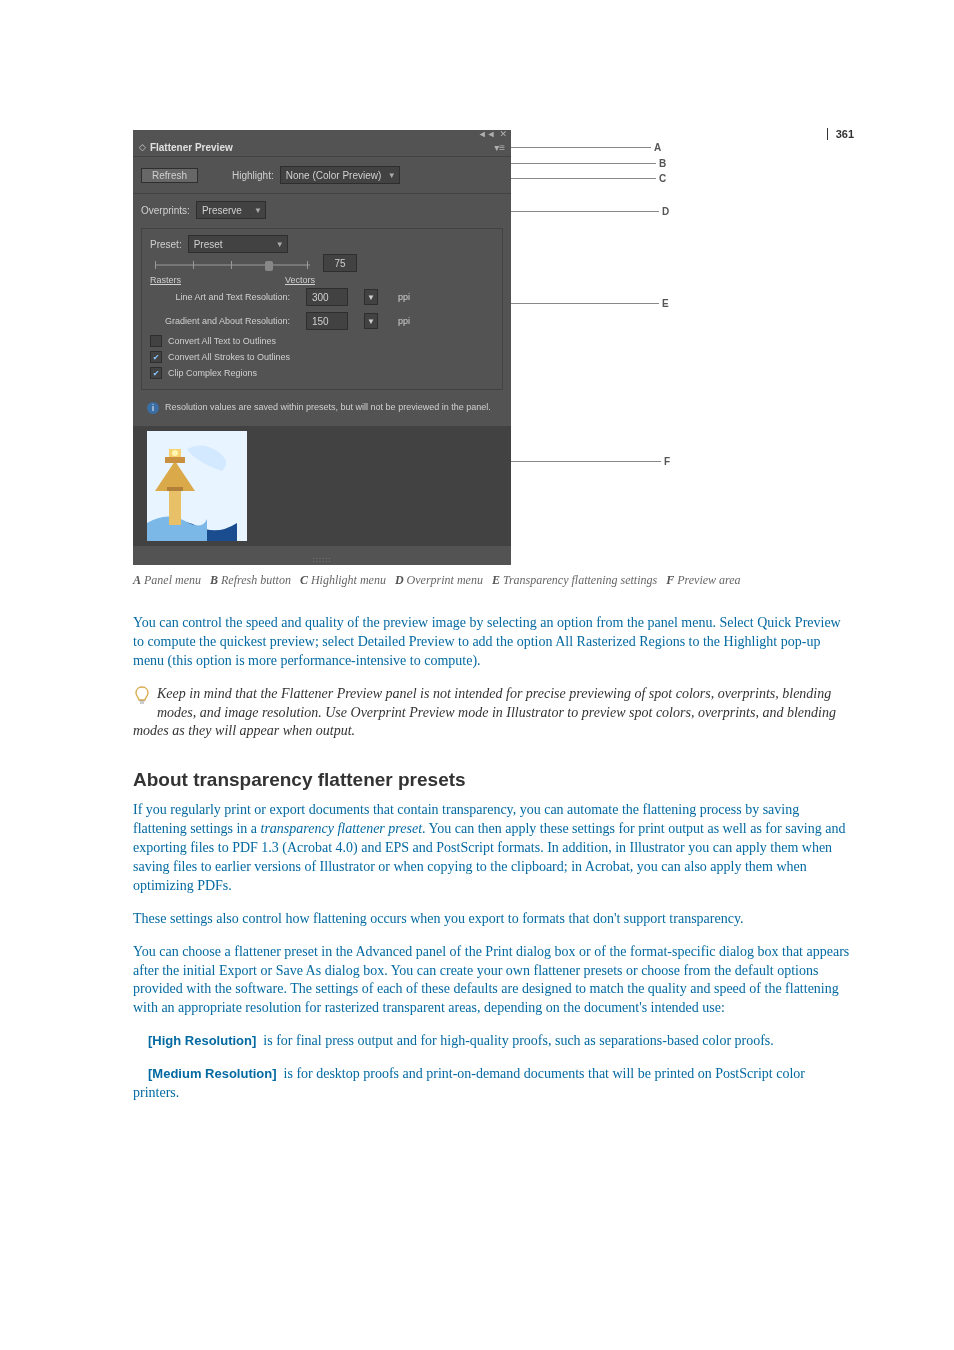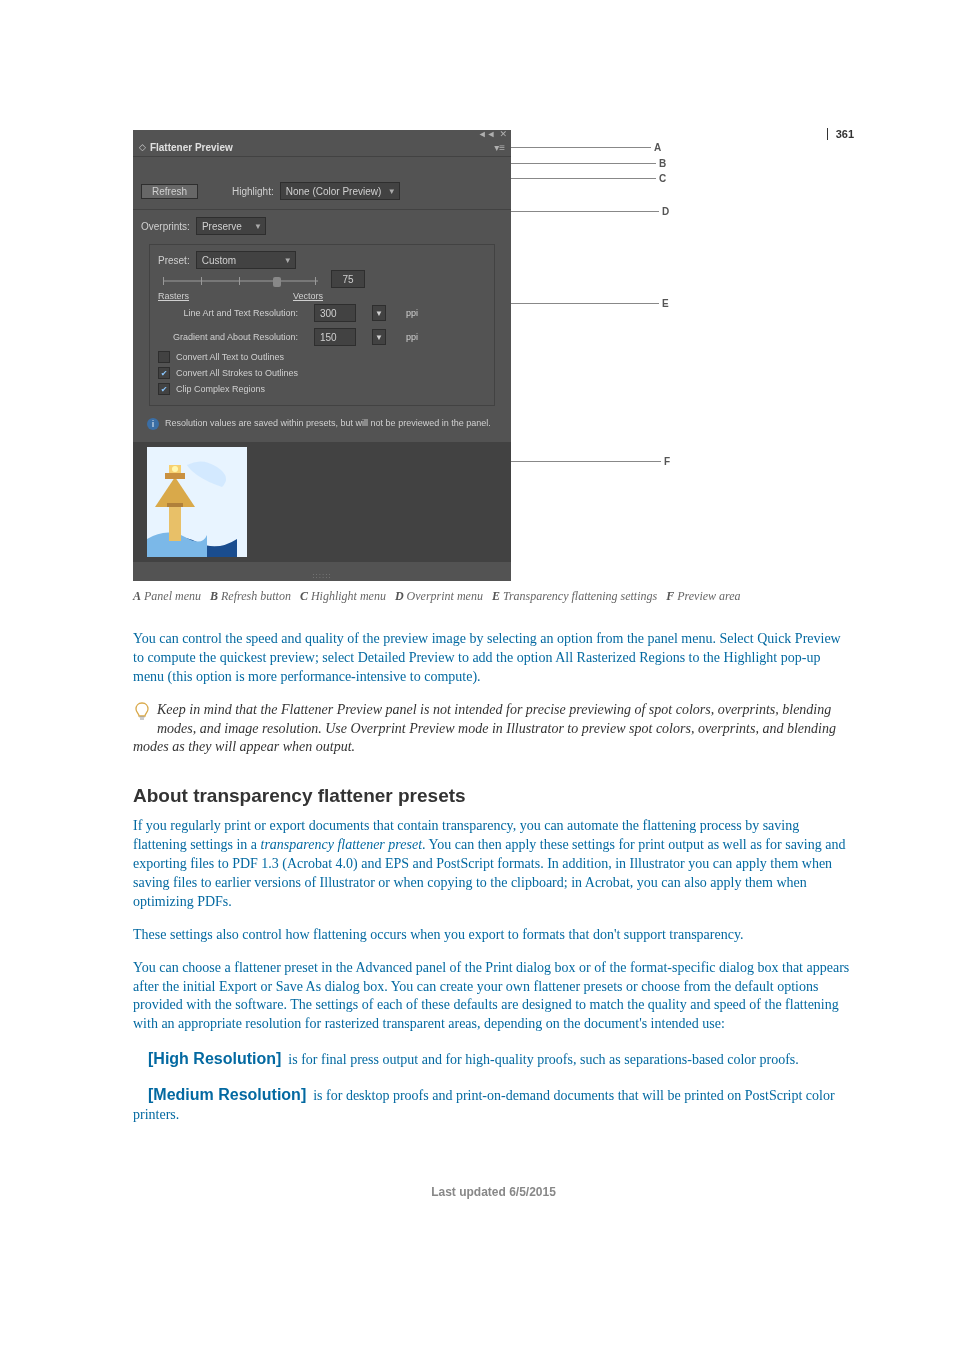--- a/index.html
+++ b/index.html
@@ -106,21 +106,21 @@
     border: 1px solid #2e2e2e;
     color: #d0d0d0;
     display: inline-flex;
     align-items: center;
     padding: 1px 5px;
     font-size: 10px;
     height: 14px;
   }
   .section-box {
     border: 1px solid #424242;
-    margin: 6px 16px;
+    margin: 6px 8px;
     padding: 6px 8px 8px 8px;
   }
   .slider {
     width: 165px;
     height: 18px;
     position: relative;
     margin: 2px 0 0 0;
   }
   .slider-track {
     position: absolute;
@@ -233,21 +233,21 @@
   h2 {
     font-family: "Myriad Pro", Arial, sans-serif;
     font-weight: bold;
     font-size: 19px;
     color: #333;
     margin: 28px 0 10px 0;
   }
   .def-term {
     font-family: "Myriad Pro", Arial, sans-serif;
     font-weight: bold;
-    font-size: 16px;
+    font-size: 13px;
     padding-left: 15px;
   }
   .footer {
     text-align: center;
     font-family: "Myriad Pro", Arial, sans-serif;
     font-weight: bold;
     font-size: 12px;
     color: #888;
     margin-top: 60px;
   }
@@ -267,21 +267,21 @@
       </div>
 
       <div class="panel-titlebar">
         <span style="margin-right:4px;font-size:9px;">◇</span>
         <span class="panel-title">Flattener Preview</span>
         <span class="panel-menu-icon">▾≡</span>
       </div>
 
       <div class="panel-divider"></div>
 
-      <div class="panel-row" style="margin-top:22px;align-items:center;">
+      <div class="panel-row" style="margin-top:6px;align-items:center;">
         <button class="refresh-btn">Refresh</button>
         <span style="width:22px;"></span>
         <span class="label">Highlight:</span>
         <span class="select-box w110">
           <span>None (Color Preview)</span>
           <span class="arrow">▼</span>
         </span>
       </div>
 
       <div class="panel-divider" style="margin-top:6px;"></div>
@@ -291,21 +291,21 @@
         <span class="select-box w60">
           <span>Preserve</span>
           <span class="arrow">▼</span>
         </span>
       </div>
 
       <div class="section-box">
         <div class="panel-row" style="padding:0;">
           <span class="label">Preset:</span>
           <span class="select-box" style="width:90px;">
-            <span>Custom</span>
+            <span>Preset</span>
             <span class="arrow">▼</span>
           </span>
         </div>
 
         <div class="slider-row">
           <div class="slider">
             <div class="slider-track"></div>
             <div class="slider-tick" style="left:5px;"></div>
             <div class="slider-tick" style="left:43px;"></div>
             <div class="slider-tick" style="left:81px;"></div>
@@ -427,14 +427,13 @@
   <p class="body">You can choose a flattener preset in the Advanced panel of the Print dialog box or of the format-specific dialog box that appears after the initial Export or Save As dialog box. You can create your own flattener presets or choose from the default options provided with the software. The settings of each of these defaults are designed to match the quality and speed of the flattening with an appropriate resolution for rasterized transparent areas, depending on the document's intended use:</p>
 
   <p class="body">
     <span class="def-term">[High Resolution]</span>&nbsp;&nbsp;<span>is for final press output and for high-quality proofs, such as separations-based color proofs.</span>
   </p>
 
   <p class="body">
     <span class="def-term">[Medium Resolution]</span>&nbsp;&nbsp;<span>is for desktop proofs and print-on-demand documents that will be printed on PostScript color printers.</span>
   </p>
 
-  <div class="footer">Last updated 6/5/2015</div>
 </div>
 
 </body></html>

